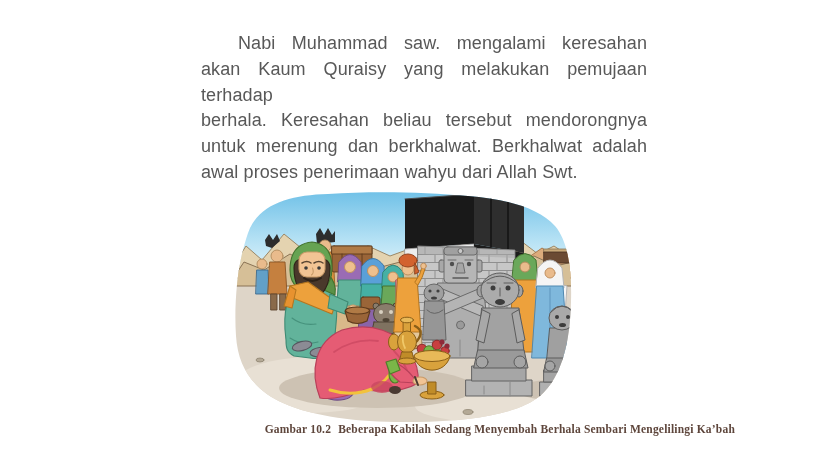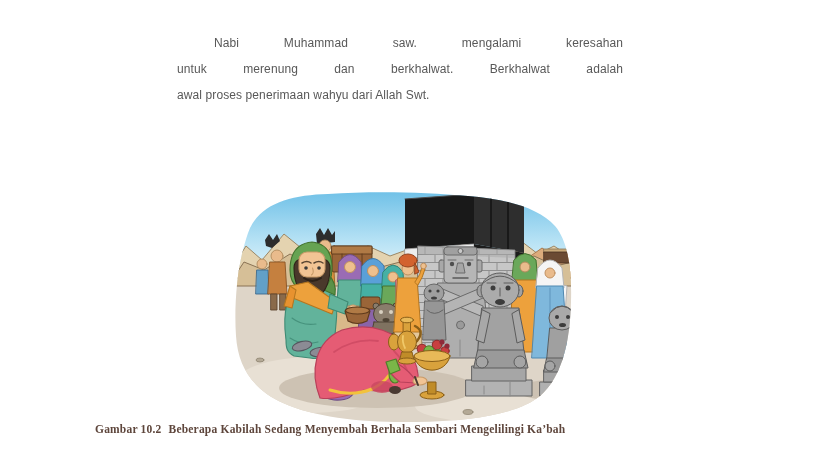--- a/index.html
+++ b/index.html
@@ -1,40 +1,42 @@
 <!DOCTYPE html>
 <html><head>
 <meta charset="utf-8">
 <style>
   html,body{margin:0;padding:0;}
   body{
     width:830px;height:466px;background:#ffffff;position:relative;overflow:hidden;
     font-family:"Liberation Sans", sans-serif;
   }
   .paragraph{
-    position:absolute;left:177px;top:31px;width:446px;
-    font-size:12px;line-height:25.8px;color:#585858;letter-spacing:0.1px;
+    position:absolute;left:201px;top:31px;width:446px;
+    font-size:18px;line-height:25.8px;color:#585858;letter-spacing:0.1px;
   }
   .para-line{text-align:justify;text-align-last:justify;white-space:normal;}
   .para-line.first{padding-left:37px;}
   .para-line.last{text-align-last:left;}
   .figure-area{position:absolute;left:232px;top:190px;width:340px;height:234px;}
   .scene *{stroke-linecap:round;stroke-linejoin:round;}
   .caption{
-    position:absolute;left:95px;top:423px;width:640px;text-align:left;
+    position:absolute;left:95px;top:423px;width:640px;text-align:right;
     font-family:"Liberation Serif", serif;font-size:11.5px;font-weight:600;
     color:#5e463c;letter-spacing:0.2px;
   }
   .caption .cap-label{margin-right:7px;}
 </style>
 </head>
 <body>
 
 <div class="paragraph">
   <div class="para-line first">Nabi Muhammad saw. mengalami keresahan</div>
+  <div class="para-line">akan Kaum Quraisy yang melakukan pemujaan terhadap</div>
+  <div class="para-line">berhala. Keresahan beliau tersebut mendorongnya</div>
   <div class="para-line">untuk merenung dan berkhalwat. Berkhalwat adalah</div>
   <div class="para-line last">awal proses penerimaan wahyu dari Allah Swt.</div>
 </div>
 
 <div class="figure-area">
 <svg class="scene" viewBox="0 0 340 234" width="340" height="234">
   <defs>
     <linearGradient id="sky" x1="0" y1="0" x2="0" y2="1">
       <stop offset="0" stop-color="#6ec0e7"></stop>
       <stop offset="0.55" stop-color="#b9e3f5"></stop>

